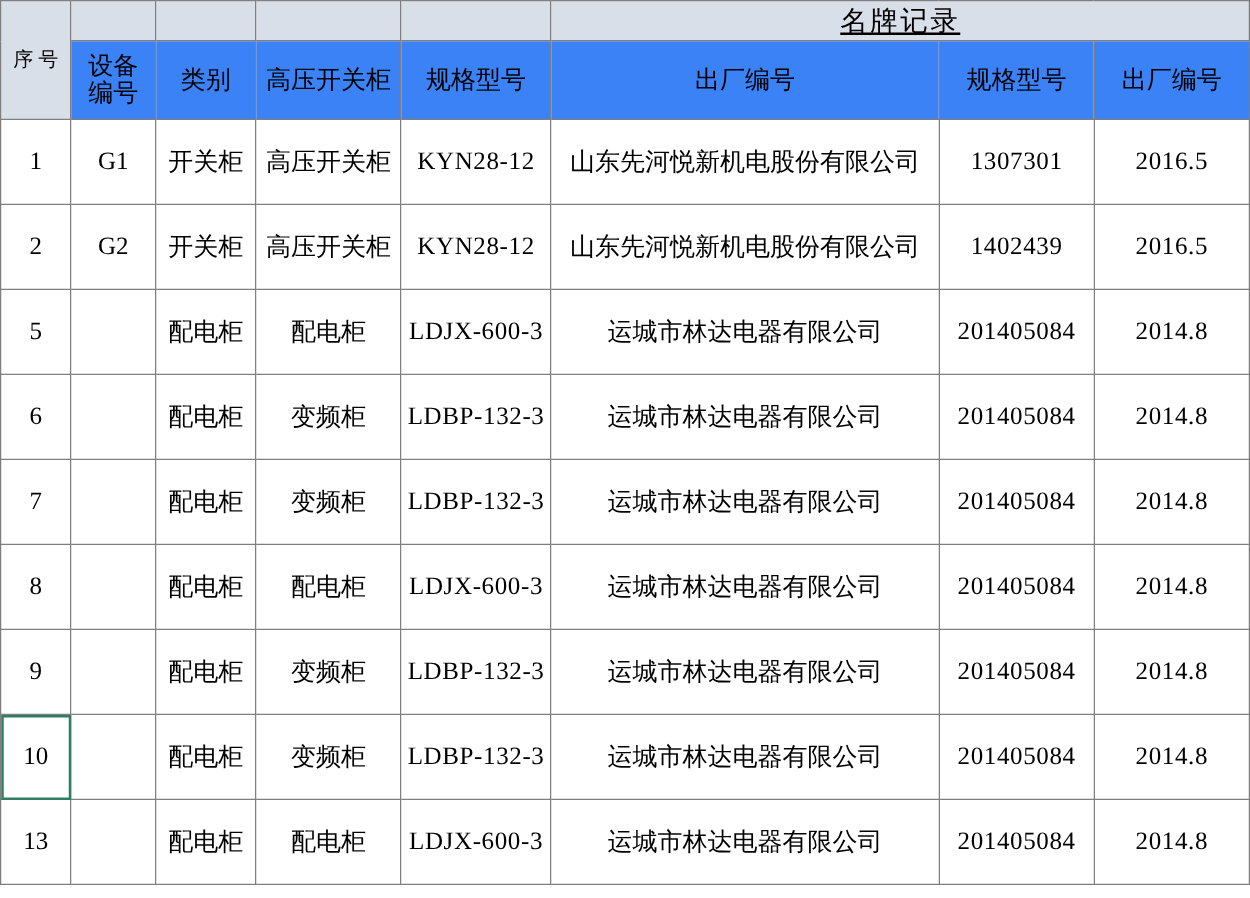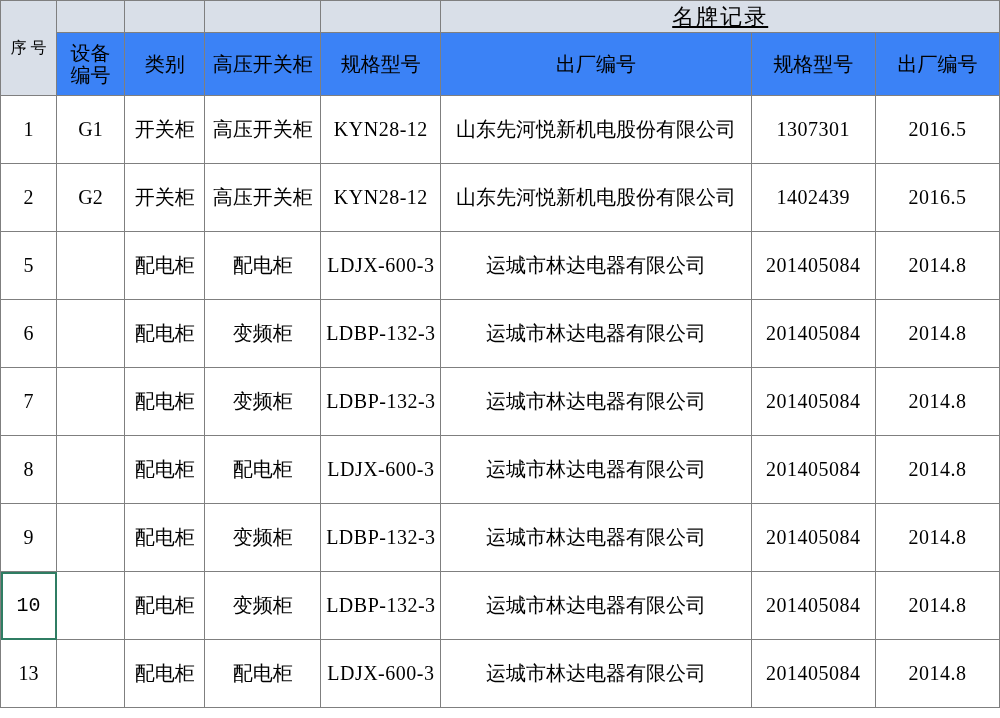--- a/index.html
+++ b/index.html
@@ -74,21 +74,20 @@
   .cell-num {
     font-size: 21px;
   }
   .cell-model, .cell-serial, .cell-date {
     font-family: "Liberation Serif", "DejaVu Serif", serif;
     letter-spacing: 0.5px;
   }
   td.selected-cell {
     outline: 2px solid #2f7d63;
     outline-offset: -2px;
-    font-family: Liberation Mono, monospace;
   }
 </style>
 </head>
 <body>
 
 <div class="sheet">
   <table class="equipment-table">
     <colgroup>
       <col class="c0">
         <col class="c1">

